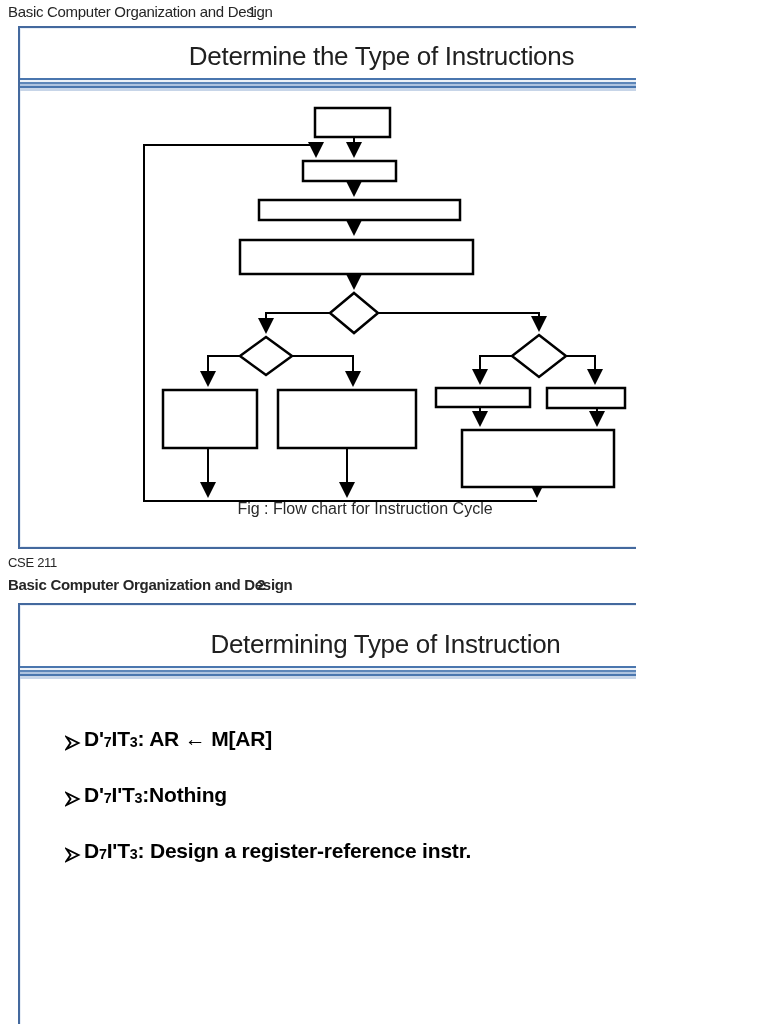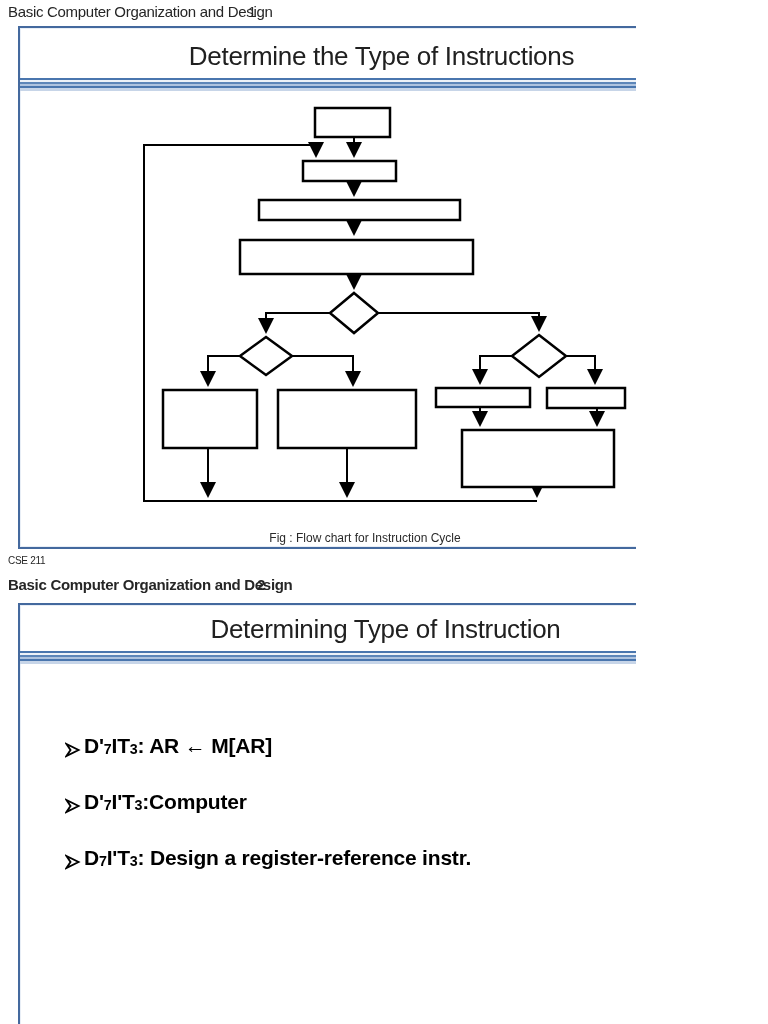--- a/index.html
+++ b/index.html
@@ -33,58 +33,58 @@
   #slide1 { top: 26px; height: 523px; }
   #slide2 { top: 603px; height: 430px; }
   .slide-title {
     text-align: center;
     font-size: 26px;
     line-height: 40px;
     color: #202020;
     letter-spacing: -0.3px;
   }
   #slide1 .slide-title { margin-top: 8px; }
-  #slide2 .slide-title { margin-top: 4px; padding-left: 8px; }
+  #slide2 .slide-title { margin-top: 19px; padding-left: 8px; }
   .title-separator {
     height: 13px;
     width: 100%;
     margin-top: 2px;
     background: linear-gradient(to bottom,
       #4A76AE 0, #4A76AE 2px,
       #EDF2F8 2px, #EDF2F8 4px,
       #5D86B9 4px, #5D86B9 6px,
       #AEC3DF 6px, #AEC3DF 8px,
       #4A76AE 8px, #4A76AE 10px,
       #C7D5E8 10px, #C7D5E8 13px);
   }
   .flowchart {
     position: absolute;
     left: 0; top: 0;
     pointer-events: none;
   }
   .fig-caption {
     position: absolute;
     left: 120px;
-    top: 503px;
+    top: 472px;
     width: 450px;
     text-align: center;
-    font-size: 12px;
+    font-size: 16px;
     color: #2a2a2a;
   }
   .footer-text {
     position: absolute;
     left: 8px;
     top: 555px;
-    font-size: 10px;
+    font-size: 13px;
     letter-spacing: -0.3px;
     color: #262626;
   }
   .bullet-list {
     list-style: none;
-    margin-top: 69px;
+    margin-top: 47px;
     margin-left: 45px;
     margin-right: 20px;
   }
   .bullet {
     display: flex;
     align-items: flex-start;
     margin-bottom: 25px;
     font-weight: bold;
     font-size: 21px;
     line-height: 26px;
@@ -172,21 +172,21 @@
         <li class="bullet">
           <span class="glyph"><svg width="16" height="16" viewBox="0 0 16 16">
               <path d="M1.5 2 L13.5 8 L1.5 14 L5.5 8 Z" fill="#fff" stroke="#000" stroke-width="1.9" stroke-linejoin="miter"></path>
             </svg></span>
           <span><span>D'</span><span class="subn">7</span><span>IT</span><span class="subn">3</span><span>: AR ← M[AR]</span></span>
         </li>
         <li class="bullet">
           <span class="glyph"><svg width="16" height="16" viewBox="0 0 16 16">
               <path d="M1.5 2 L13.5 8 L1.5 14 L5.5 8 Z" fill="#fff" stroke="#000" stroke-width="1.9" stroke-linejoin="miter"></path>
             </svg></span>
-          <span><span>D'</span><span class="subn">7</span><span>I'T</span><span class="subn">3</span><span>:Computer</span></span>
+          <span><span>D'</span><span class="subn">7</span><span>I'T</span><span class="subn">3</span><span>:Nothing</span></span>
         </li>
         <li class="bullet">
           <span class="glyph"><svg width="16" height="16" viewBox="0 0 16 16">
               <path d="M1.5 2 L13.5 8 L1.5 14 L5.5 8 Z" fill="#fff" stroke="#000" stroke-width="1.9" stroke-linejoin="miter"></path>
             </svg></span>
           <span><span>D</span><span class="subn">7</span><span>I'T</span><span class="subn">3</span><span>: Design a register-reference instr.</span></span>
         </li>
       </ul>
   </section>
 

